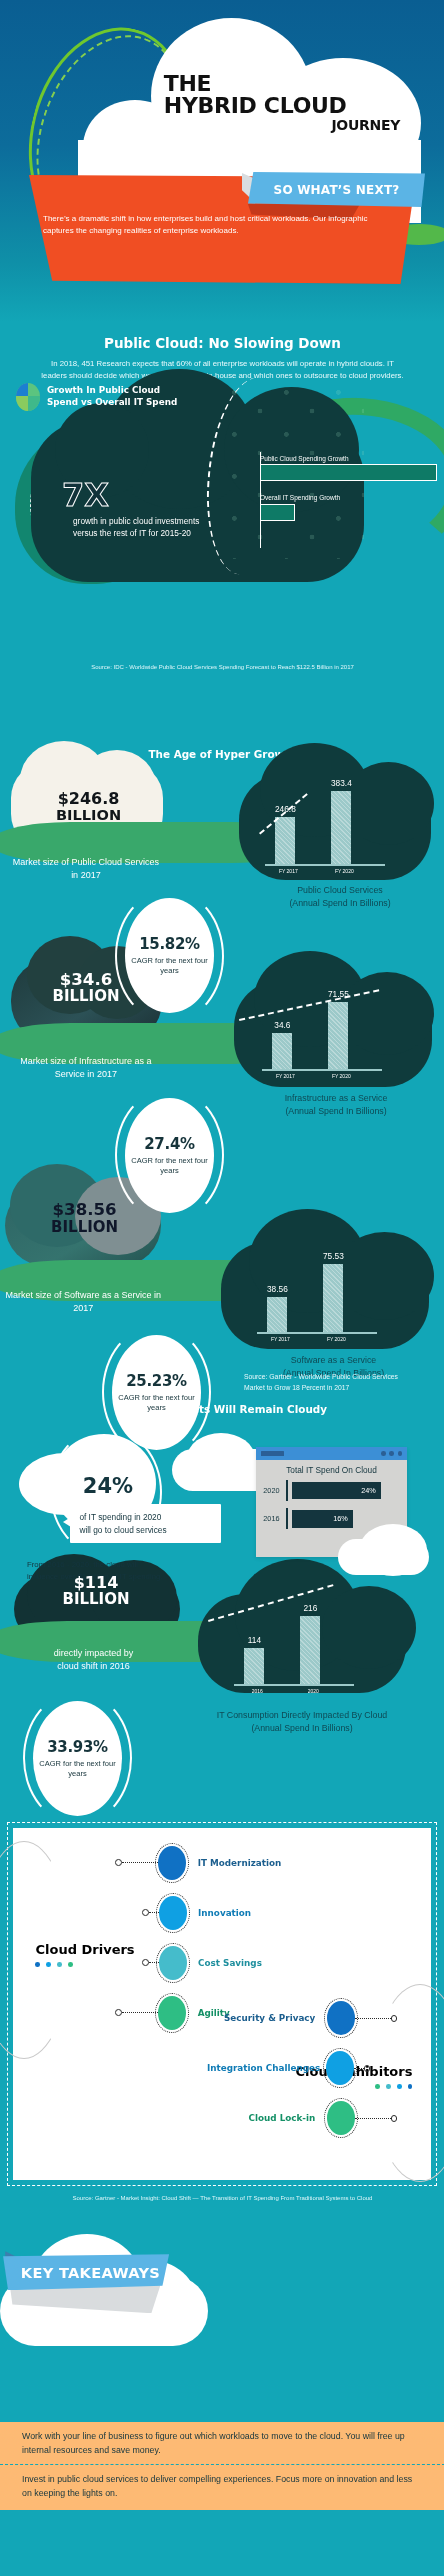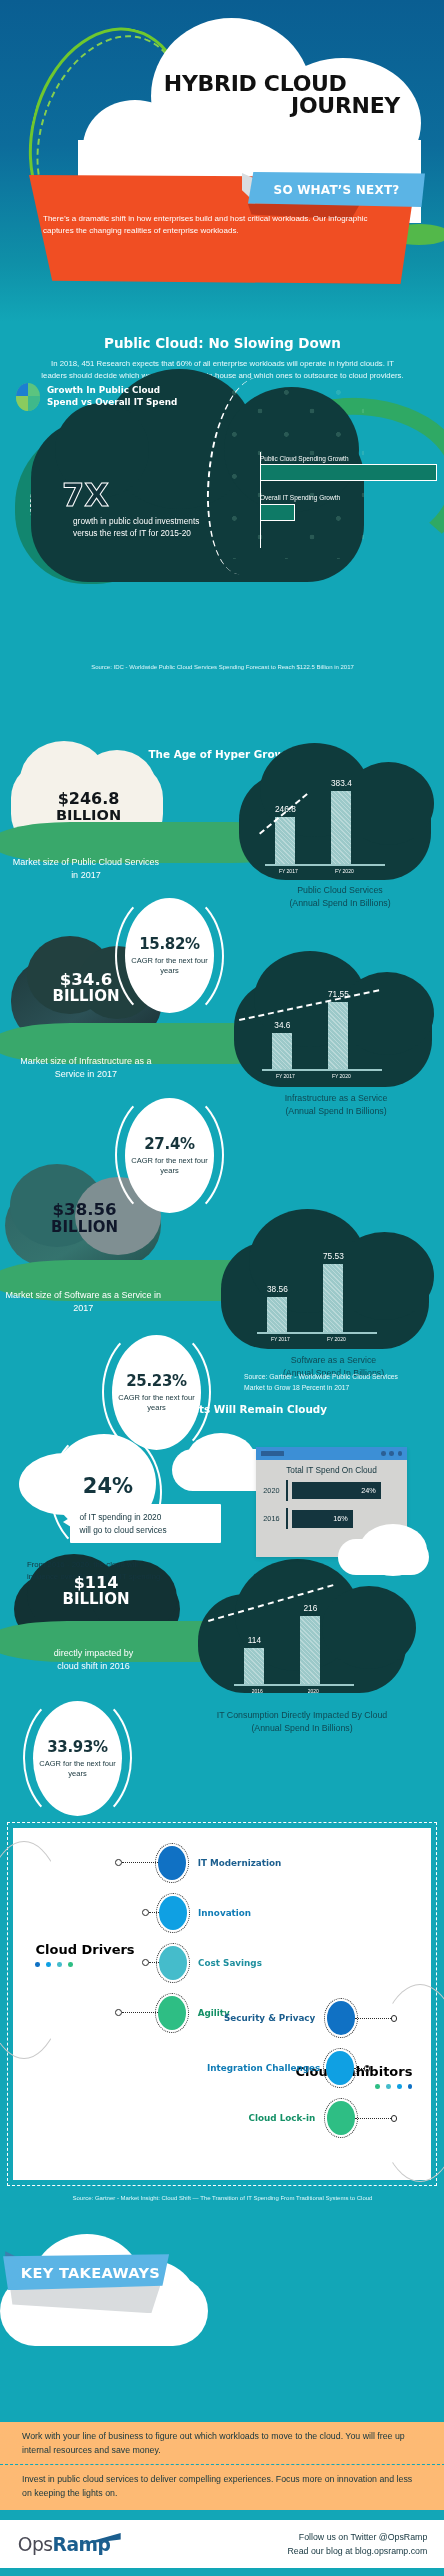--- a/index.html
+++ b/index.html
@@ -44,21 +44,21 @@
   }
 
   .title-wrap { position:absolute; left:156px; top:73px; width:244px; z-index:6; text-align:right;}
   .title-line {
     font-family:"DejaVu Sans", sans-serif;
     font-weight:bold; color:#111111; letter-spacing:-0.3px;
     line-height:1.02;
   }
   .t1 { font-size:22px; text-align:left; margin-left:7.8px;}
   .t2 { font-size:22px; text-align:left; margin-left:7.8px;}
-  .t3 { font-size:22px; }
+  .t3 { font-size:14px; }
 
   .orange-panel {
     position:absolute; left:29px; top:175px; width:387px; height:109px;
     background:#F04E23; z-index:4;
     clip-path:polygon(0% 0%, 100% 2%, 96% 100%, 6% 97%);
     box-shadow:0 3.1px 0 rgba(0,0,0,0.10);
   }
   .orange-shadow {
     position:absolute; left:248px; top:204px; width:112px; height:15.6px;
     background:#C6391A; z-index:5;
@@ -316,20 +316,21 @@
     <div class="dashedArc2"></div>
     <div class="greenBlob"></div>
 
     <div class="hdr-cloud c1"></div>
     <div class="hdr-cloud c2"></div>
     <div class="hdr-cloud c3"></div>
     <div class="hdr-cloud c4"></div>
     <div class="hdr-cloud c5"></div>
 
     <div class="title-wrap">
+      <div class="title-line t1">THE</div>
       <div class="title-line t2">HYBRID CLOUD</div>
       <div class="title-line t3">JOURNEY</div>
     </div>
 
     <div class="orange-panel"></div>
     <div class="orange-shadow"></div>
     <div class="ribbon-fold"></div>
     <div class="blue-ribbon">
       <span>SO WHAT’S NEXT?</span>
     </div>
@@ -727,30 +728,16 @@
     </div>
   </div>
 
   <div class="white-strip" style="top:2422px;height:88px;">
     <div class="takeaway" style="padding:8.3px 21px 3.1px 22px;">Work with your line of business to figure out which workloads to move to the cloud. You will free up internal resources and save money.</div>
     <div class="dash-sep" style="margin:3.1px 0 0 0;"></div>
     <div class="takeaway" style="padding:8.3px 21px 0 22px;">Invest in public cloud services to deliver compelling experiences. Focus more on innovation and less on keeping the lights on.</div>
   </div>
 
   <div class="footer-teal" style="top:2511px;"></div>
-  <div class="footer-white" style="top:2520px;height:48px;">
-    <div style="display:flex;align-items:center;justify-content:space-between;padding:11.4px 17.7px 0 17.7px;">
-      <div style="position:relative;">
-        <div class="swoosh"></div>
-        <div class="logo-ops">
-          <span class="a">Ops</span><span class="b">Ramp</span>
-        </div>
-      </div>
-      <div class="social">
-        <div>Follow us on Twitter @OpsRamp</div>
-        <div>Read our blog at blog.opsramp.com</div>
-      </div>
-    </div>
-  </div>
   <div class="footer-teal" style="top:2568px;height:8.3px;"></div>
 
 </div>
 
 
 </body></html>

